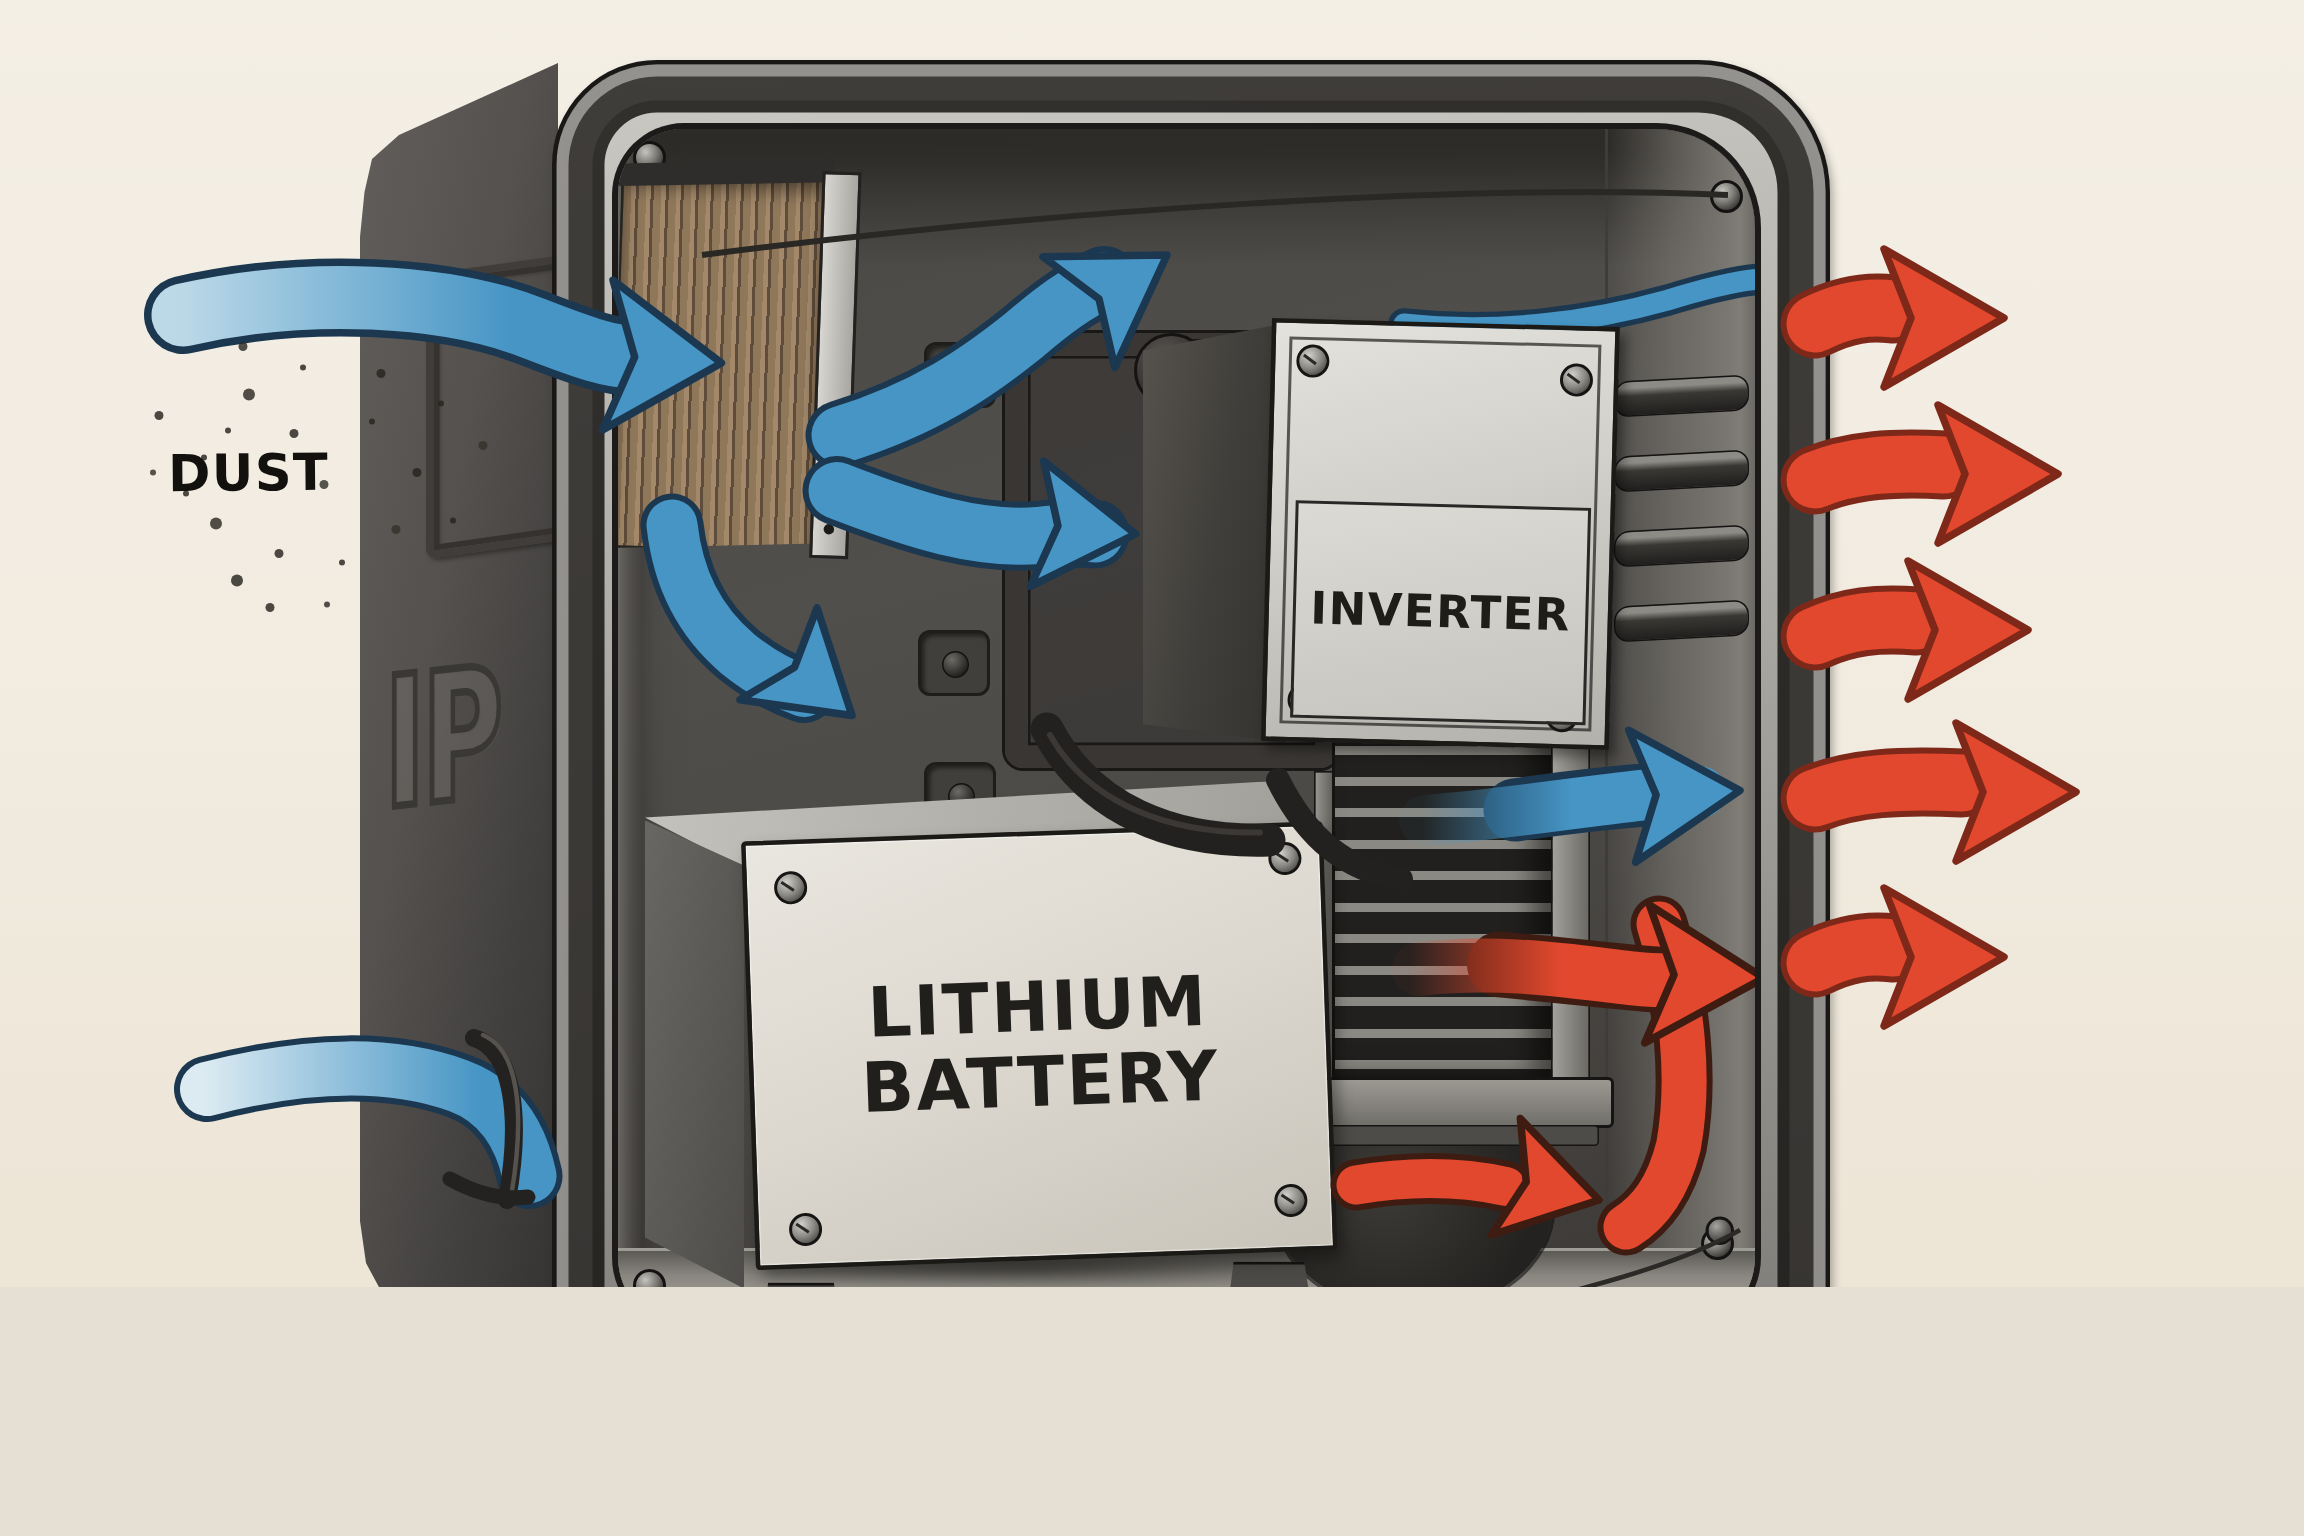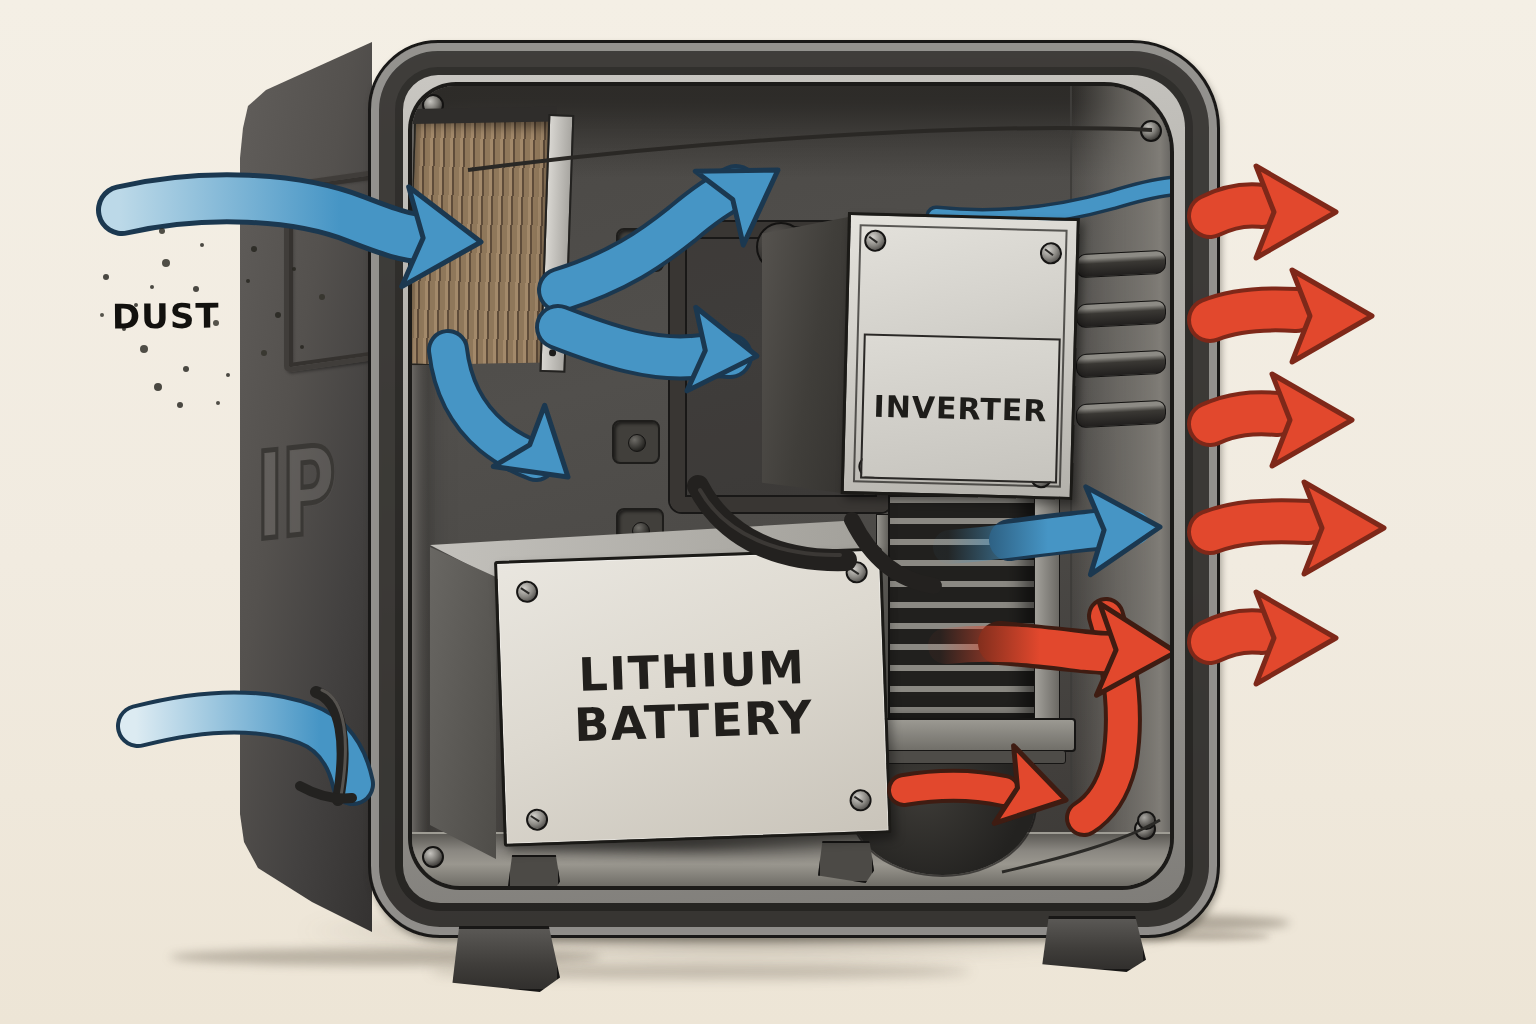--- a/index.html
+++ b/index.html
@@ -1,16 +1,16 @@
 <!DOCTYPE html>
 <html><head>
 <meta charset="utf-8">
 <style>
   html,body{margin:0;padding:0;background:#e6e0d4;}
-  #canvas{position:relative;width:1536px;height:1024px;overflow:hidden;
+  #canvas{position:relative;width:1536px;height:858px;overflow:hidden;
     background:linear-gradient(180deg,#f4efe5 0%,#f1ebe0 55%,#ede5d6 100%);
     font-family:"DejaVu Sans","Liberation Sans",sans-serif;}
   .abs{position:absolute;}
 
   
   .gshadow{position:absolute;border-radius:50%;filter:blur(9px);background:radial-gradient(ellipse,rgba(80,72,60,.5),rgba(80,72,60,0) 72%);}
   #gs1{left:300px;top:902px;width:880px;height:58px;}
   #gs2{left:170px;top:948px;width:430px;height:18px;filter:blur(5px);background:rgba(92,83,69,.35);}
   #gs3{left:430px;top:964px;width:540px;height:15px;filter:blur(6px);background:rgba(92,83,69,.3);}
   #gs4{left:1010px;top:914px;width:280px;height:18px;filter:blur(5px);background:rgba(92,83,69,.42);}

